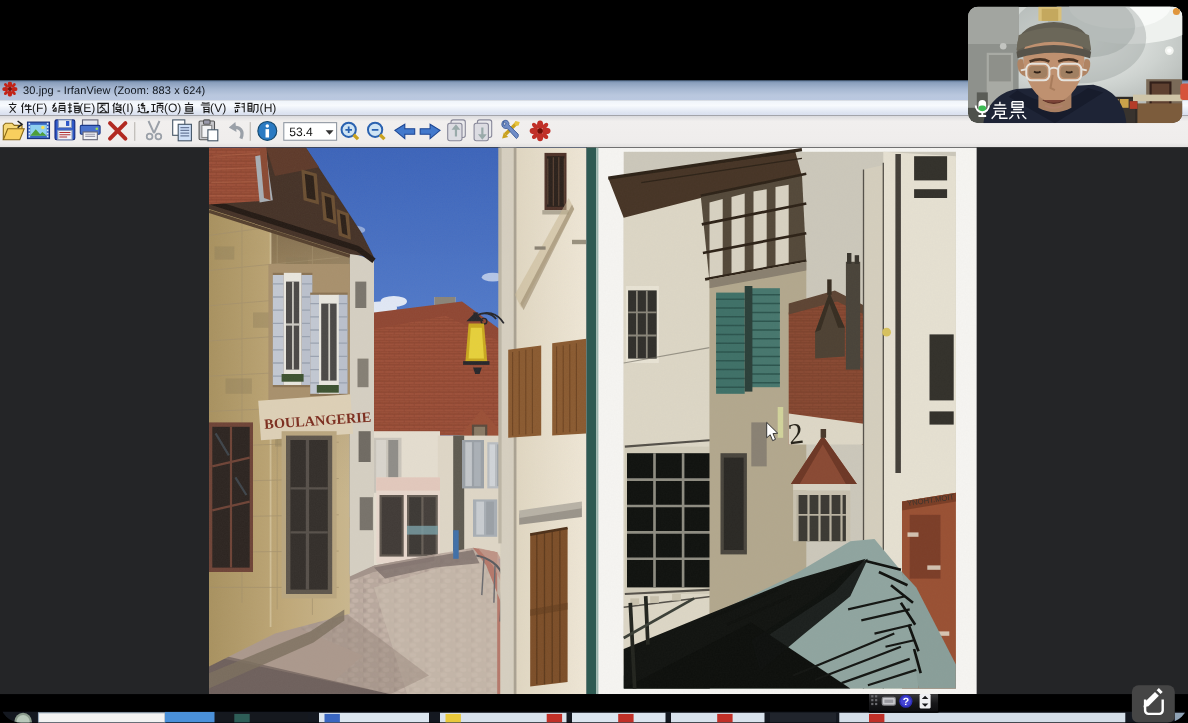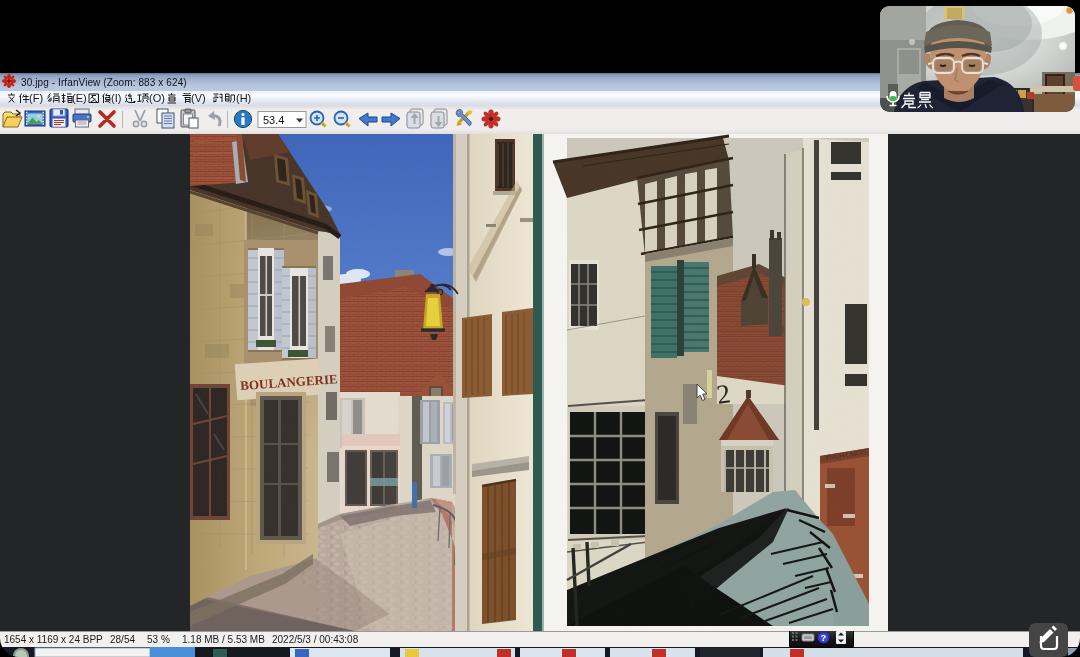--- a/index.html
+++ b/index.html
@@ -206,27 +206,20 @@
         <ellipse cx="15.5" cy="10" rx="4" ry="2.8"></ellipse>
         <ellipse cx="5.5" cy="5.5" rx="3.4" ry="2" transform="rotate(45 5.5 5.5)"></ellipse>
         <ellipse cx="14.5" cy="14.5" rx="3.4" ry="2" transform="rotate(45 14.5 14.5)"></ellipse>
         <ellipse cx="14.5" cy="5.5" rx="3.4" ry="2" transform="rotate(-45 14.5 5.5)"></ellipse>
         <ellipse cx="5.5" cy="14.5" rx="3.4" ry="2" transform="rotate(-45 5.5 14.5)"></ellipse>
       </g>
       <circle cx="10" cy="10" r="2.4" fill="#701008"></circle>
     </g>
   </svg>
   <div class="abs" id="imagearea"></div>
-  <div class="abs" id="statusbar">
-    <span class="sbtext" style="left:4px">1654 x 1169 x 24 BPP</span>
-    <span class="sbtext" style="left:110px">28/54</span>
-    <span class="sbtext" style="left:147px">53 %</span>
-    <span class="sbtext" style="left:182px">1.18 MB / 5.53 MB</span>
-    <span class="sbtext" style="left:272px">2022/5/3 / 00:43:08</span>
-  </div>
   <div class="abs" id="taskbar"></div>
 
   <svg class="abs" style="left:0;top:647px" width="1080" height="10" viewBox="0 0 1080 10">
     <rect width="1080" height="10" fill="#141820"></rect>
     <circle cx="21" cy="9" r="8" fill="#8a9a8c"></circle>
     <circle cx="21" cy="9" r="6" fill="#b8c8ba"></circle>
     <rect x="35" y="1" width="115" height="9" fill="#f2f2f2" stroke="#9ab"></rect>
     <rect x="150" y="0" width="45" height="10" fill="#4a90d9"></rect>
     <rect x="200" y="1" width="80" height="9" fill="#15181e"></rect>
     <rect x="213" y="2" width="14" height="8" fill="#2e5d57"></rect>

